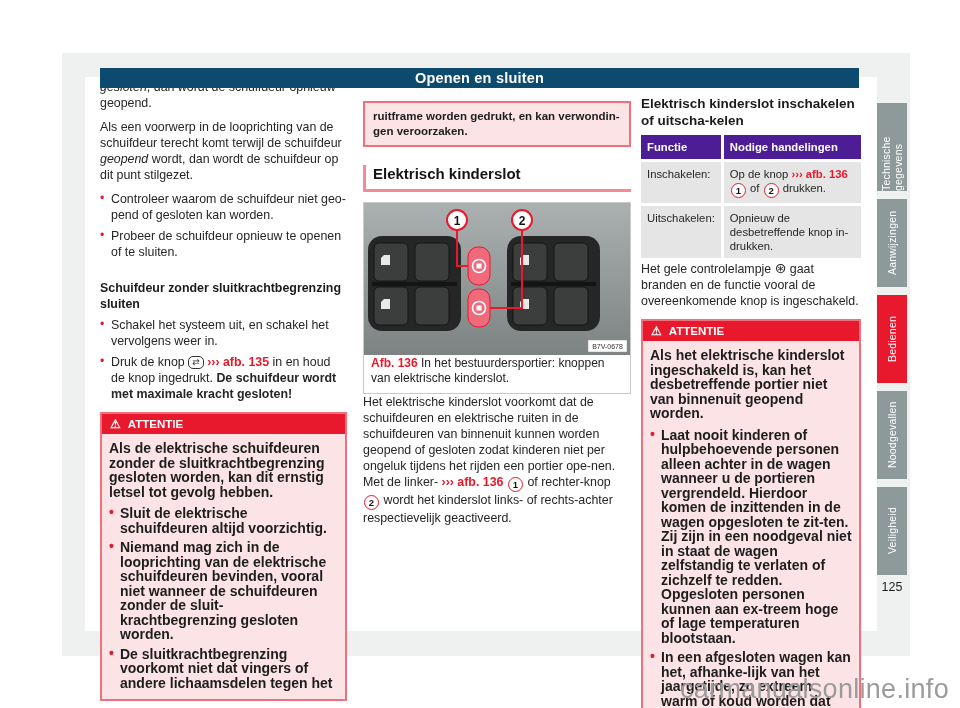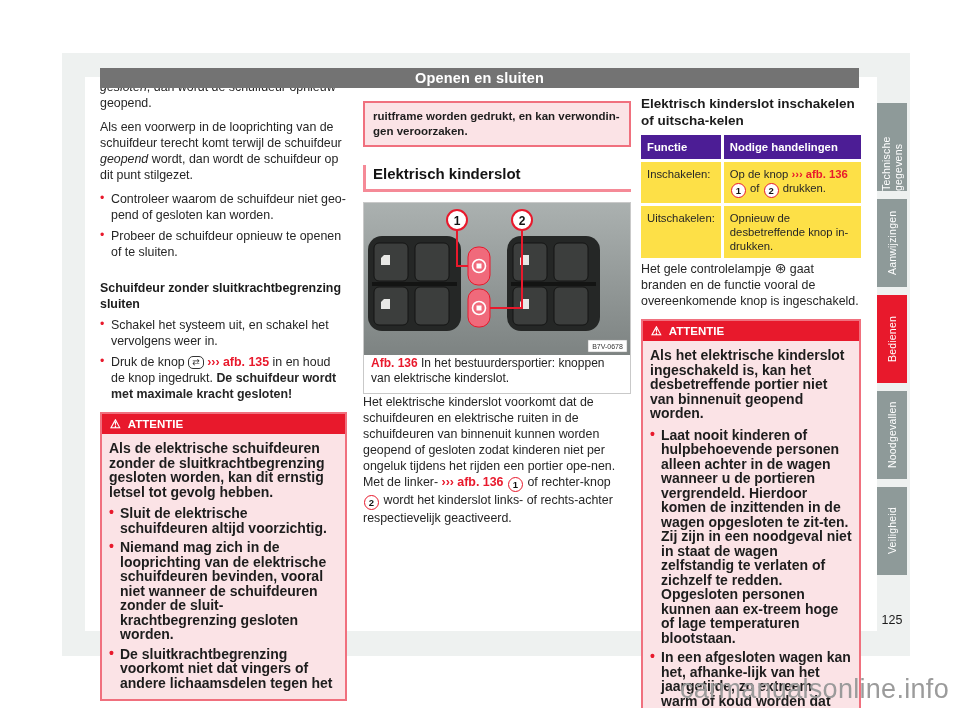--- a/index.html
+++ b/index.html
@@ -2,21 +2,21 @@
 <html><head>
 <meta charset="utf-8">
 <style>
   html,body{margin:0;padding:0;width:960px;height:708px;background:#ffffff;
     font-family:"Liberation Sans",sans-serif;overflow:hidden;}
   .stage{position:relative;width:960px;height:708px;}
 
   .viewer-bg{position:absolute;left:62px;top:53px;width:848px;height:603px;background:#eef1f0;}
   .page{position:absolute;left:85px;top:77px;width:792px;height:554px;background:#ffffff;}
 
-  .header-bar{position:absolute;left:100px;top:68px;width:759px;height:20px;background:#737373;
+  .header-bar{position:absolute;left:100px;top:68px;width:759px;height:20px;background:#0c4a6e;
     color:#fff;font-weight:bold;font-size:14.5px;line-height:20px;text-align:center;z-index:3;letter-spacing:.2px;}
 
   .col{position:absolute;z-index:2;color:#262626;font-size:12.4px;line-height:16px;}
   .col1{left:100px;top:79px;width:247px;}
   .col2{left:363px;top:99px;width:268px;}
   .col3{left:641px;top:95px;width:220px;}
 
   .col p{margin:0 0 8px 0;}
   .italic{font-style:italic;}
   .bold{font-weight:bold;}
@@ -47,33 +47,33 @@
     border-bottom:3px solid #f58a97;padding:0 0 6px 7px;margin-top:18px;line-height:18px;}
 
   .figure{border:1px solid #c9c9c9;margin-top:10px;background:#fff;}
   .figure svg{display:block;}
   .figure-caption{padding:1px 7px 7px 7px;font-size:12px;line-height:15px;color:#222;}
   .caption-label{color:#e8192c;font-weight:bold;}
 
   .func-table{border-collapse:separate;border-spacing:0;width:220px;font-size:11.3px;line-height:14px;
     margin-top:0;color:#262626;}
   .func-table th{background:#4c1d95;color:#fff;font-weight:bold;text-align:left;padding:5px 6px;}
-  .func-table td{background:#fde047;vertical-align:top;padding:5px 6px;}
+  .func-table td{background:#e5e5e5;vertical-align:top;padding:5px 6px;}
   .func-table th:first-child,.func-table td:first-child{width:50px;border-right:3px solid #fff;}
   .func-table th,.func-table td{border-bottom:3px solid #fff;}
 
   .p-after-table{margin-top:8px;}
 
   .tab{position:absolute;left:877px;width:30px;height:88px;background:#8e9a99;z-index:2;cursor:pointer;}
   .tab.active{background:#e8192c;}
   .tab .tab-label{display:flex;width:100%;height:100%;align-items:center;justify-content:center;
     writing-mode:vertical-rl;transform:rotate(180deg);color:#fff;font-size:10.5px;letter-spacing:.2px;}
   .tab1{top:103px;} .tab2{top:199px;} .tab3{top:295px;} .tab4{top:391px;} .tab5{top:487px;}
 
-  .page-number{position:absolute;left:877px;top:613px;width:30px;text-align:center;font-size:12.5px;
+  .page-number{position:absolute;left:877px;top:580px;width:30px;text-align:center;font-size:12.5px;
     color:#1c1c1c;z-index:2;}
 
   .watermark{position:absolute;left:680px;top:674px;font-size:27px;color:#9b9b9b;z-index:2;letter-spacing:.3px;}
 </style>
 </head>
 <body>
 
 <div class="stage">
   <div class="viewer-bg"></div>
   <div class="page"></div>

